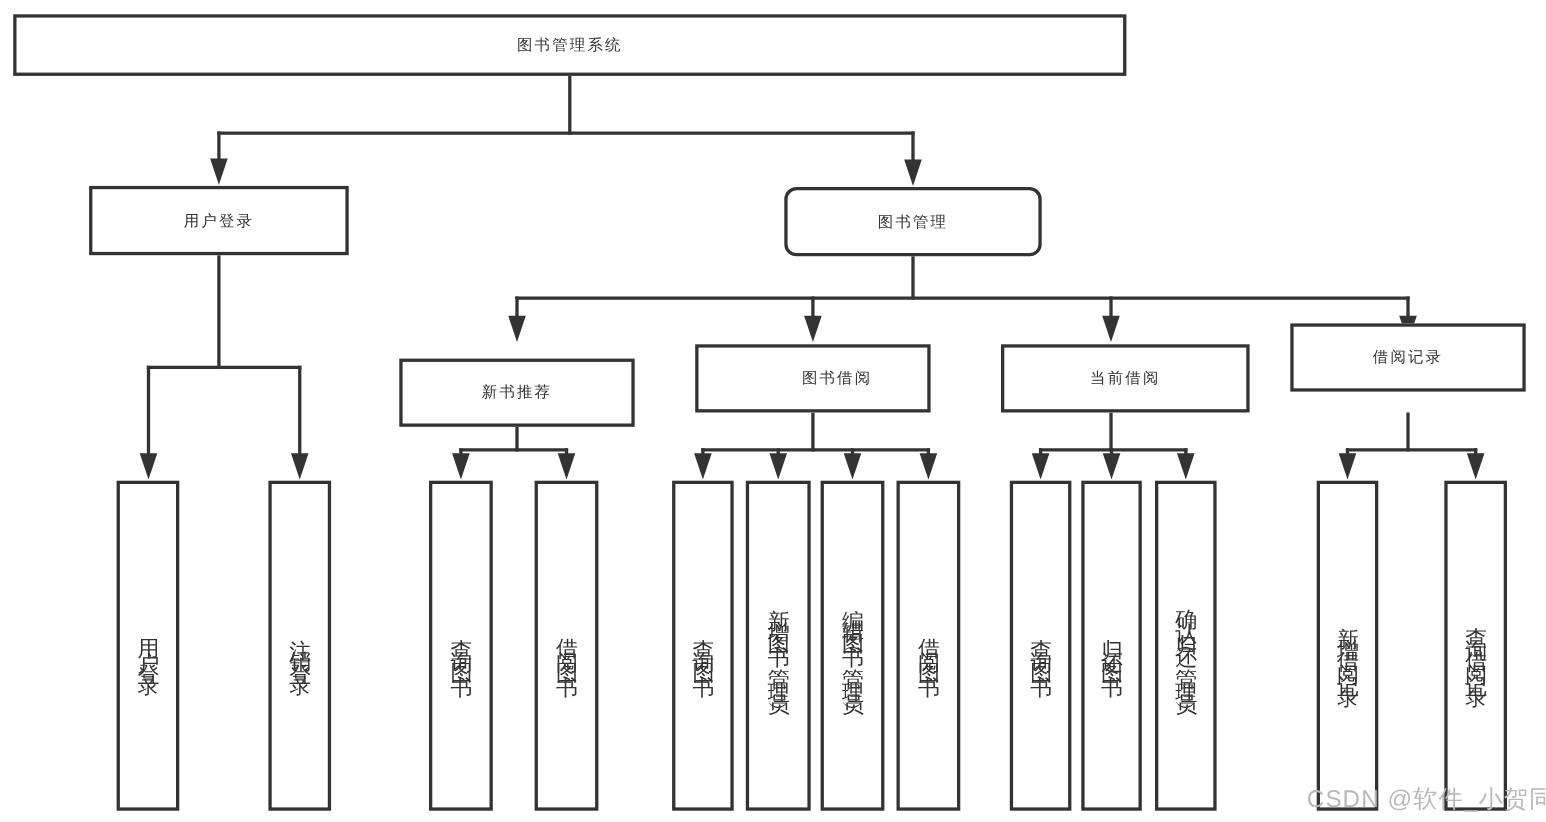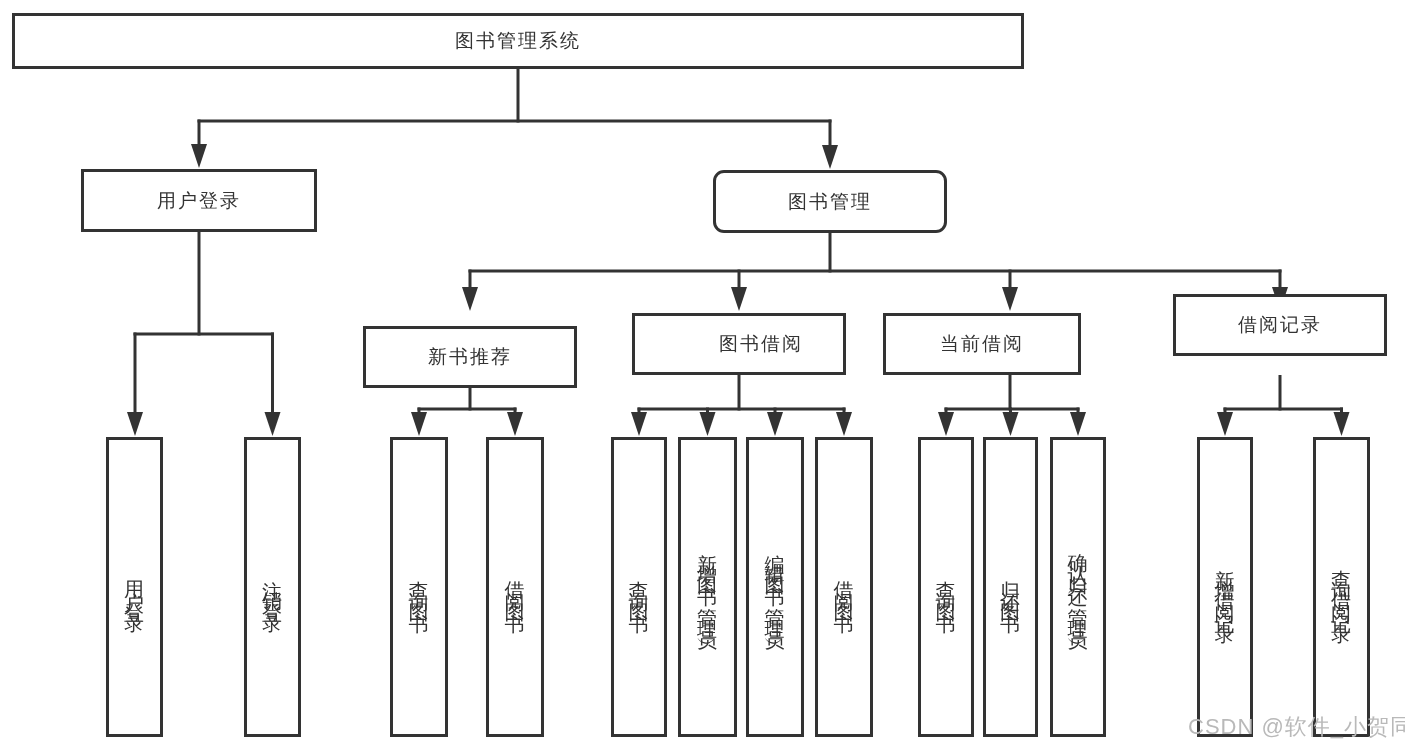--- a/index.html
+++ b/index.html
@@ -16,38 +16,38 @@
     position: absolute;
     box-sizing: border-box;
     border: 3px solid #333333;
     background: #ffffff;
     display: flex;
     align-items: center;
     justify-content: center;
     color: #333333;
     z-index: 2;
   }
-  .h-box { font-size: 19px; letter-spacing: 2px; white-space: nowrap; }
+  .h-box { font-size: 14px; letter-spacing: 2px; white-space: nowrap; }
   .v-box .v-label {
     writing-mode: vertical-rl;
     text-orientation: mixed;
     font-size: 20px;
     line-height: 1;
     letter-spacing: 11px;
     color: #333333;
   }
   
   .n-root  { left: 12px;  top: 13px;  width: 1012px; height: 56px; }
   
   .n-l2a   { left: 81px;  top: 169px; width: 236px; height: 63px; }
   .n-l2b   { left: 713px; top: 170px; width: 234px; height: 63px; border-radius: 11px; }
   
   .n-l3a   { left: 363px;  top: 326px; width: 214px; height: 62px; }
   .n-l3b   { left: 632px;  top: 313px; width: 214px; height: 62px; padding-left: 44px; }
-  .n-l3c   { left: 883px;  top: 313px; width: 198px; height: 62px; }
+  .n-l3c   { left: 910px;  top: 313px; width: 226px; height: 62px; }
   .n-l3d   { left: 1173px; top: 294px; width: 214px; height: 62px; }
   
   .leaf { top: 437px; height: 300px; }
   .n-f0  { left: 106px;  width: 57px; }
   .n-f1  { left: 244px;  width: 57px; }
   .n-f2  { left: 390px;  width: 58px; }
   .n-f3  { left: 486px;  width: 58px; }
   .n-f4  { left: 611px;  width: 56px; }
   .n-f5  { left: 678px;  width: 59px; }
   .n-f6  { left: 746px;  width: 58px; }

